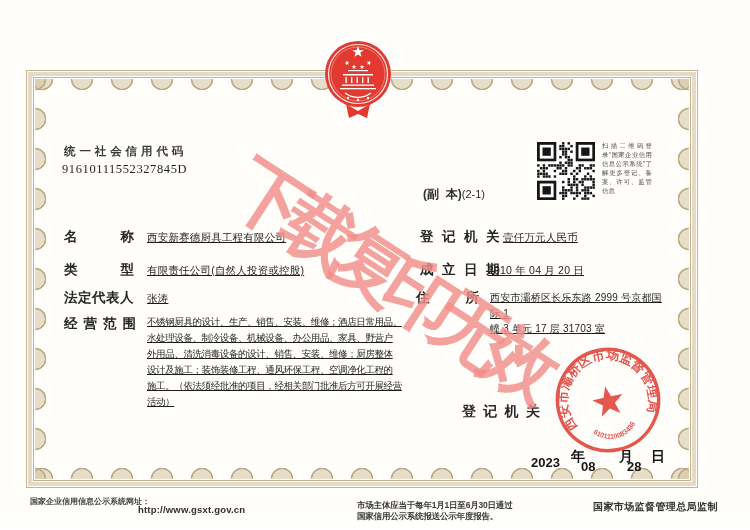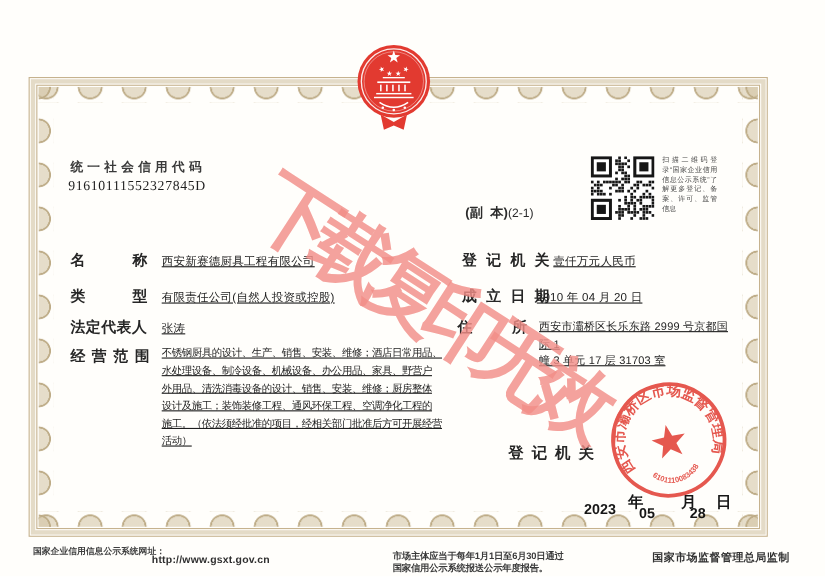--- a/index.html
+++ b/index.html
@@ -298,21 +298,21 @@
       <path id="sealArc" d="M19.1 71 A38 38 0 1 1 84.9 71" fill="none"></path>
       <text fill="#e0382e" font-size="12" font-weight="700" font-family="Liberation Sans, sans-serif"><textPath href="#sealArc" textLength="158" lengthAdjust="spacingAndGlyphs">西安市灞桥区市场监督管理局</textPath></text>
       <polygon fill="#e0382e" points="52,39 55.5,49.1 66.3,49.4 57.7,55.9 60.8,66.1 52,60 43.2,66.1 46.3,55.9 37.7,49.4 48.5,49.1"></polygon>
       <path id="sealCode" d="M32 79 A26 26 0 0 0 72 79" fill="none"></path>
       <text fill="#e0382e" font-size="6.5" font-weight="600" font-family="Liberation Sans, sans-serif"><textPath href="#sealCode" textLength="46" lengthAdjust="spacingAndGlyphs">6101110083438</textPath></text>
     </g>
   </svg>
 
   <div class="abs d-num d-year">2023</div>
   <div class="abs d-unit d-yu">年</div>
-  <div class="abs d-num d-month">05</div>
+  <div class="abs d-num d-month">08</div>
   <div class="abs d-unit d-mu">月</div>
   <div class="abs d-num d-day">28</div>
   <div class="abs d-unit d-du">日</div>
 
   <div class="watermark">下载复印无效</div>
 
   <div class="abs f-left">
     <span>国家企业信用信息公示系统网址：</span>
     <span class="f-url">http://www.gsxt.gov.cn</span>
   </div>

